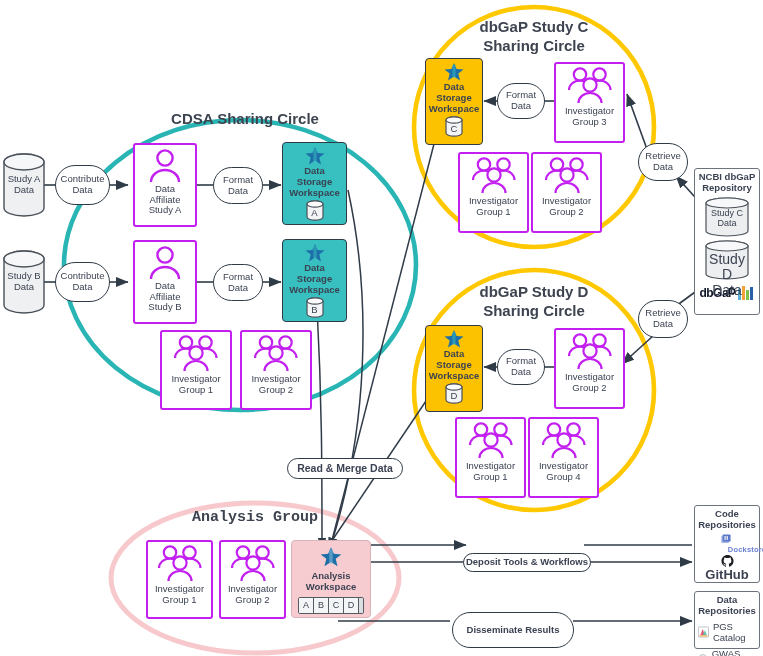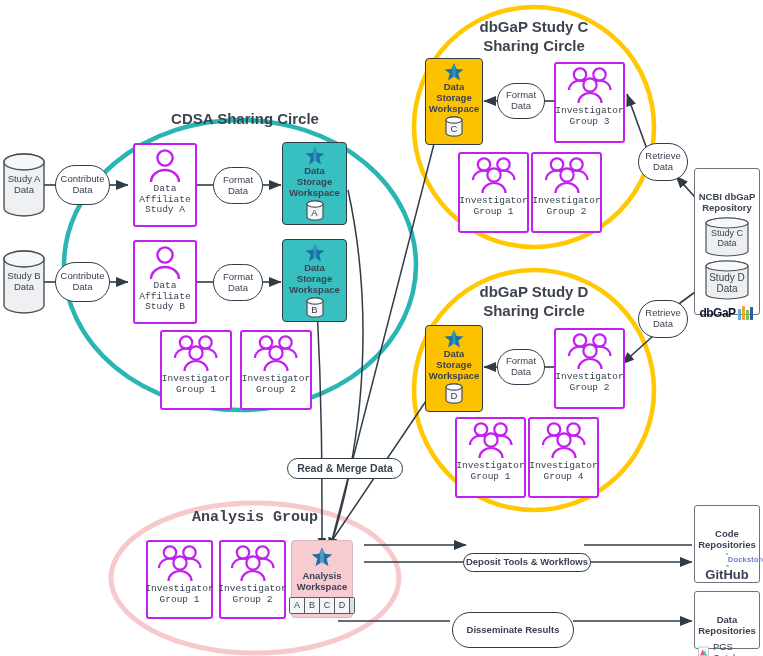--- a/index.html
+++ b/index.html
@@ -2,33 +2,33 @@
 <html><head>
 <meta charset="utf-8">
 <style>
   html,body{margin:0;padding:0;background:#ffffff;}
   body{width:763px;height:656px;overflow:hidden;font-family:"Liberation Sans",sans-serif;color:#3b4252;}
   #stage{position:relative;width:763px;height:656px;}
   svg#wires{position:absolute;left:0;top:0;width:763px;height:656px;pointer-events:none;}
   .node{position:absolute;box-sizing:border-box;}
   .circle-label{position:absolute;font-weight:bold;font-size:15px;color:#3d4450;text-align:center;line-height:1.25;}
   
-  .pbox{border:2.2px solid #c21ff0;border-radius:3px;background:#fff;display:flex;flex-direction:column;align-items:center;justify-content:flex-start;font-family:Liberation Mono, monospace;}
+  .pbox{border:2.2px solid #c21ff0;border-radius:3px;background:#fff;display:flex;flex-direction:column;align-items:center;justify-content:flex-start;}
   .pbox .cap{font-size:9.5px;line-height:1.12;text-align:center;color:#3b4252;padding:0 2px;}
   .dsw{border:1.6px solid #2f3b47;border-radius:4px;display:flex;flex-direction:column;align-items:center;justify-content:flex-start;}
   .dsw.teal{background:#37c0bf;}
   .dsw.gold{background:#fcc200;}
   .dsw.pink{background:#f7ccd1;}
   .dsw .cap{font-size:9.5px;font-weight:bold;line-height:1.14;text-align:center;color:#3b4252;}
   .oval{position:absolute;border:1.7px solid #2f3b47;border-radius:999px;background:#fff;display:flex;align-items:center;justify-content:center;text-align:center;font-size:9.5px;line-height:1.12;color:#3b4252;box-sizing:border-box;}
   .oval.bold{font-weight:bold;}
   .cyl-wrap{position:absolute;}
   .cyl-cap{position:absolute;width:100%;text-align:center;font-size:9.5px;line-height:1.12;color:#3b4252;}
   .repo{position:absolute;border:1.3px solid #6d737c;border-radius:3px;background:#fff;box-sizing:border-box;}
-  .repo .title{font-size:9.5px;font-weight:bold;text-align:center;line-height:1.15;color:#3b4252;padding-top:3px;margin-top:20px;}
+  .repo .title{font-size:9.5px;font-weight:bold;text-align:center;line-height:1.15;color:#3b4252;padding-top:3px;}
   .repo .row{display:flex;align-items:center;gap:4px;font-size:9.5px;color:#3b4252;}
   .chips{display:flex;border:1.3px solid #555b63;border-radius:2px;background:#eef0f2;overflow:hidden;}
   .chips span{width:14px;height:15px;font-size:9px;display:flex;align-items:center;justify-content:center;border-right:1px solid #555b63;color:#3b4252;background:#f4f5f6;}
   .chips span:last-child{border-right:none;width:4px;background:#dcdfe2;}
   .dockstore-lbl{font-size:7.5px;color:#6a7fd6;font-weight:bold;letter-spacing:.2px;padding-left:40px;}
   .gh-lbl{font-size:13px;font-weight:bold;color:#3b4252;}
   .dbgap-lbl{font-size:12px;font-weight:bold;color:#0f172a;letter-spacing:-.5px;}
 </style>
 </head>
 <body>
@@ -237,21 +237,21 @@
     <div class="cap">Workspace</div>
     <div style="position:relative;width:20px;height:22px;margin-top:2px;">
       <svg width="20" height="22" viewBox="0 0 20 22" style="position:absolute;left:0;top:0;">
         <path d="M2,4 a8,3.2 0 0 1 16,0 v13 a8,3.2 0 0 1 -16,0 z" fill="#f3f4f5" stroke="#4a5159" stroke-width="1.2"></path>
         <ellipse cx="10" cy="4" rx="8" ry="3.2" fill="#fbfbfc" stroke="#4a5159" stroke-width="1.2"></ellipse>
       </svg>
       <div style="position:absolute;width:100%;top:7px;text-align:center;font-size:9.5px;">D</div>
     </div>
   </div>
 
-  <div class="node dsw pink" style="left:291px;top:540px;width:62px;height:78px;border:1.4px solid #d8b3b8;">
+  <div class="node dsw pink" style="left:291px;top:540px;width:80px;height:78px;border:1.4px solid #d8b3b8;">
     <svg width="24" height="22" viewBox="0 0 22 20" style="margin-top:5px;">
       <path d="M11 1 L13.6 7 L20.5 7.6 L15.3 11.6 L17 18.4 L11 14.6 L5 18.4 L6.7 11.6 L1.5 7.6 L8.4 7 Z" fill="#1d6fa8"></path>
       <rect x="9.4" y="3" width="3.2" height="13" fill="#7fb8d8" opacity="0.6"></rect>
     </svg>
     <div class="cap" style="margin-top:3px;">Analysis</div>
     <div class="cap">Workspace</div>
     <div class="chips" style="margin-top:4px;">
       <span>A</span>
       <span>B</span>
       <span>C</span>
@@ -403,21 +403,21 @@
       <div style="position:absolute;width:100%;top:12px;text-align:center;font-size:9px;line-height:1.1;">
         <div>Study C</div>
         <div>Data</div>
       </div>
     </div>
     <div style="position:relative;width:46px;height:40px;margin:3px auto 0;">
       <svg width="46" height="40" viewBox="0 0 46 40" style="position:absolute;left:0;top:0;">
         <path d="M2,6 a21,5 0 0 1 42,0 v28 a21,5 0 0 1 -42,0 z" fill="#eceef0" stroke="#4a5159" stroke-width="1.2"></path>
         <ellipse cx="23" cy="6" rx="21" ry="5" fill="#f7f8f9" stroke="#4a5159" stroke-width="1.2"></ellipse>
       </svg>
-      <div style="position:absolute;width:100%;top:12px;text-align:center;font-size:10px;line-height:1.1;">
+      <div style="position:absolute;width:100%;top:12px;text-align:center;font-size:14px;line-height:1.1;">
         <div>Study D</div>
         <div>Data</div>
       </div>
     </div>
     <div style="display:flex;align-items:flex-end;justify-content:center;gap:1px;margin-top:4px;">
       <span class="dbgap-lbl">dbGaP</span>
       <svg width="18" height="16" viewBox="0 0 18 16">
         <rect x="1" y="5" width="3" height="11" fill="#5bb2d6"></rect>
         <rect x="5" y="2" width="3" height="14" fill="#f2a23c"></rect>
         <rect x="9" y="6" width="3" height="10" fill="#7fc24a"></rect>

